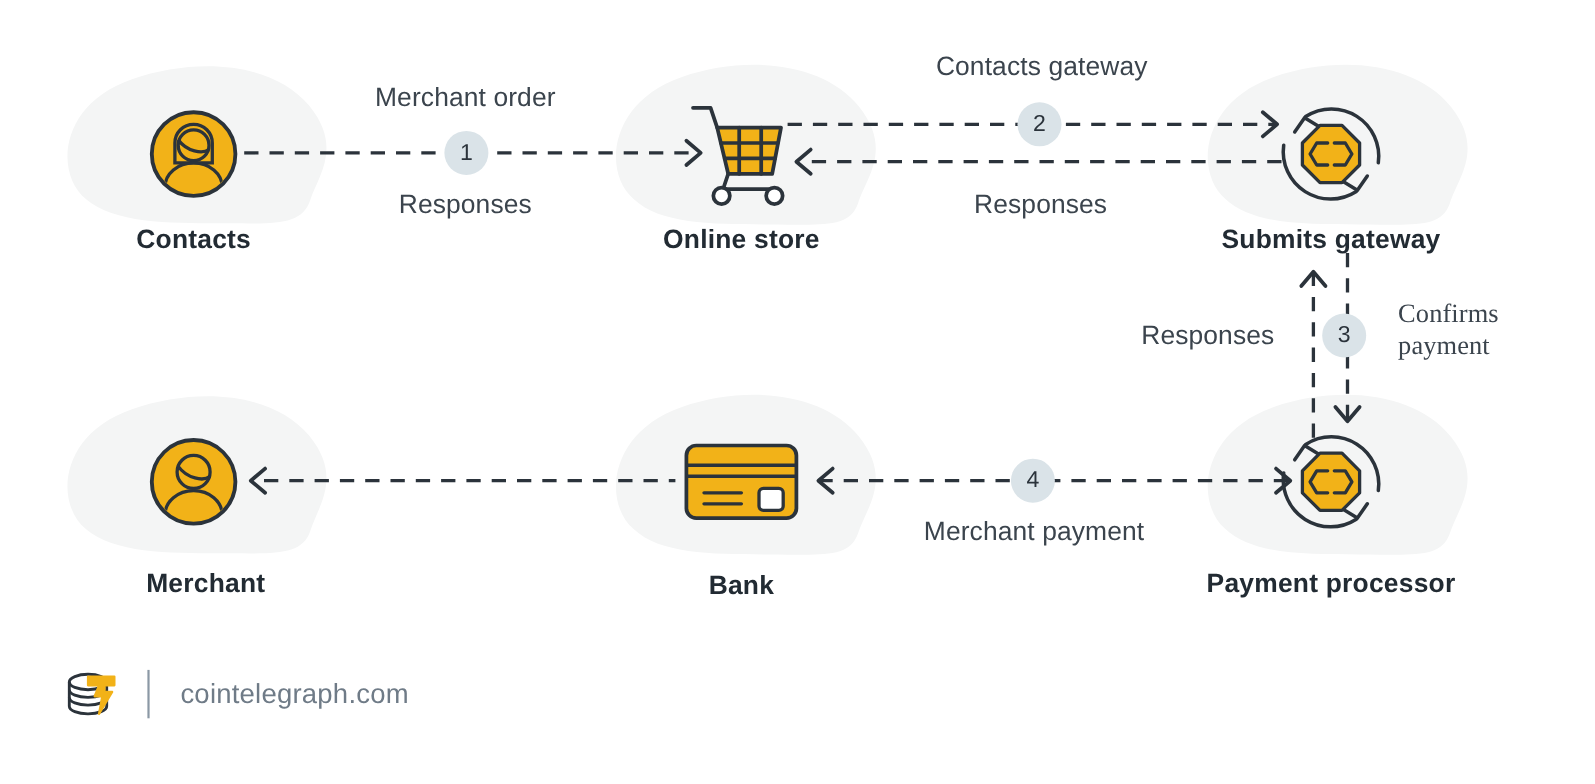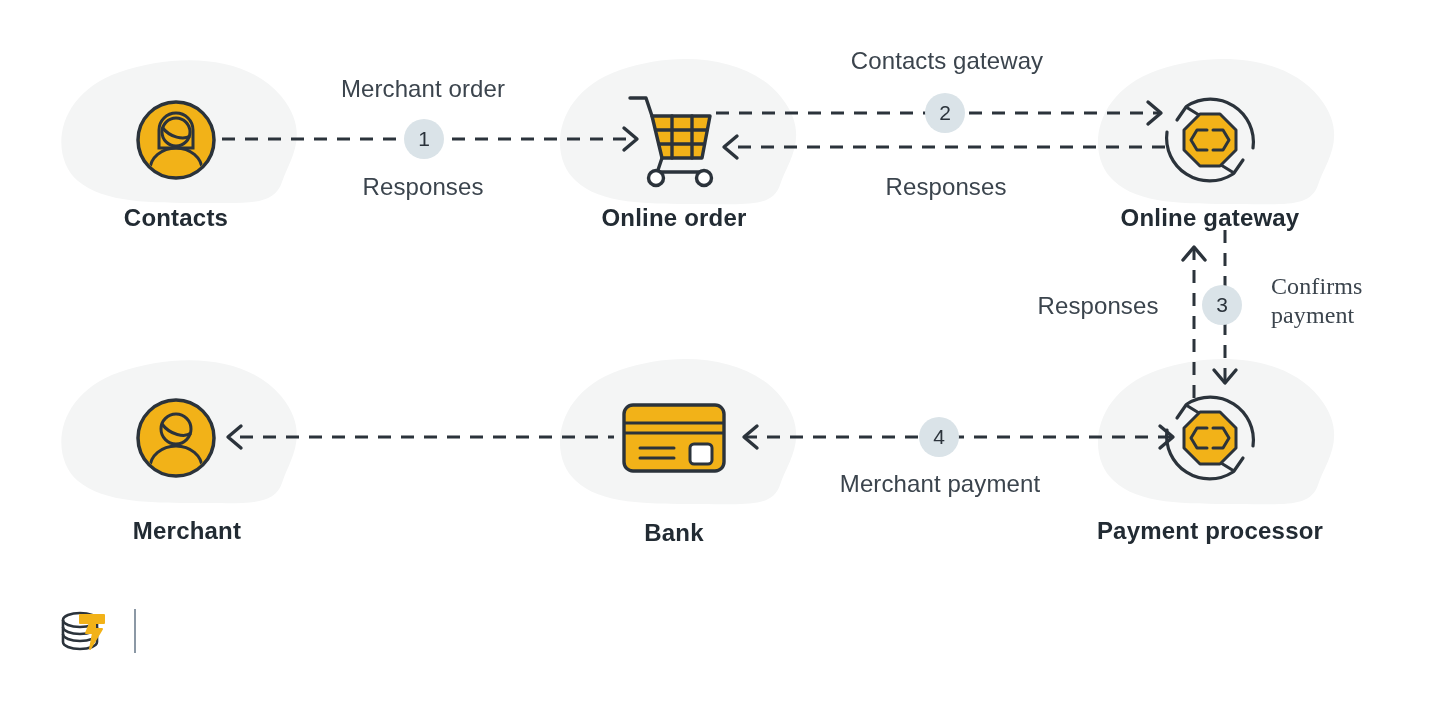--- a/index.html
+++ b/index.html
@@ -206,22 +206,22 @@
       <path d="M -19 -11 L -19 11 A 17 7 0 0 0 15 11 L 15 -11"></path>
       <path d="M -19 -4 A 17 7 0 0 0 15 -4"></path>
       <path d="M -19 3 A 17 7 0 0 0 15 3"></path>
     </g>
     <path d="M -2 -16 L 22 -16 L 22 -8 L 13 -8 L 13 -2 L 20 -2 L 8 18 L 11 2 L 4 2 L 8 -8 L -2 -8 Z" fill="#f2b218" stroke="#f2b218" stroke-width="2" stroke-linejoin="round"></path>
   </g>
 </svg>
 
 <div>
   <div class="node-label" style="left:176px; top:204px;">Contacts</div>
-  <div class="node-label" style="left:674px; top:204px;">Online order</div>
-  <div class="node-label" style="left:1210px; top:204px;">Online gateway</div>
+  <div class="node-label" style="left:674px; top:204px;">Online store</div>
+  <div class="node-label" style="left:1210px; top:204px;">Submits gateway</div>
   <div class="node-label" style="left:176px; top:517px;margin-left:11px;">Merchant</div>
   <div class="node-label" style="left:674px; top:519px;">Bank</div>
   <div class="node-label" style="left:1210px; top:517px;">Payment processor</div>
 </div>
 
 <div>
   <div class="edge-label" style="left:423px; top:75px;">Merchant order</div>
   <div class="edge-label" style="left:423px; top:173px;">Responses</div>
   <div class="edge-label" style="left:947px; top:47px;text-align:center;">Contacts gateway</div>
   <div class="edge-label" style="left:946px; top:173px;">Responses</div>
@@ -233,13 +233,14 @@
 <div>
   <div class="step-badge" style="left:424px; top:139px;">1</div>
   <div class="step-badge" style="left:945px; top:113px;">2</div>
   <div class="step-badge" style="left:1222px; top:305px;">3</div>
   <div class="step-badge" style="left:939px; top:437px;">4</div>
 </div>
 
 <div class="footer">
   <div style="width:52px;height:52px;"></div>
   <div class="footer-divider"></div>
+  <div class="footer-text">cointelegraph.com</div>
 </div>
 
 </body></html>

